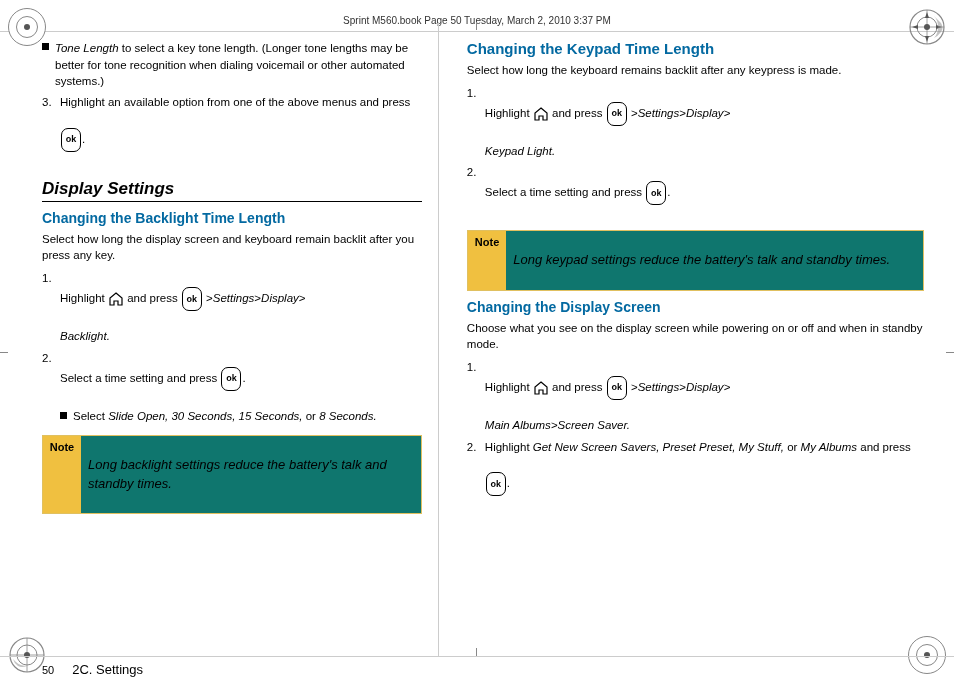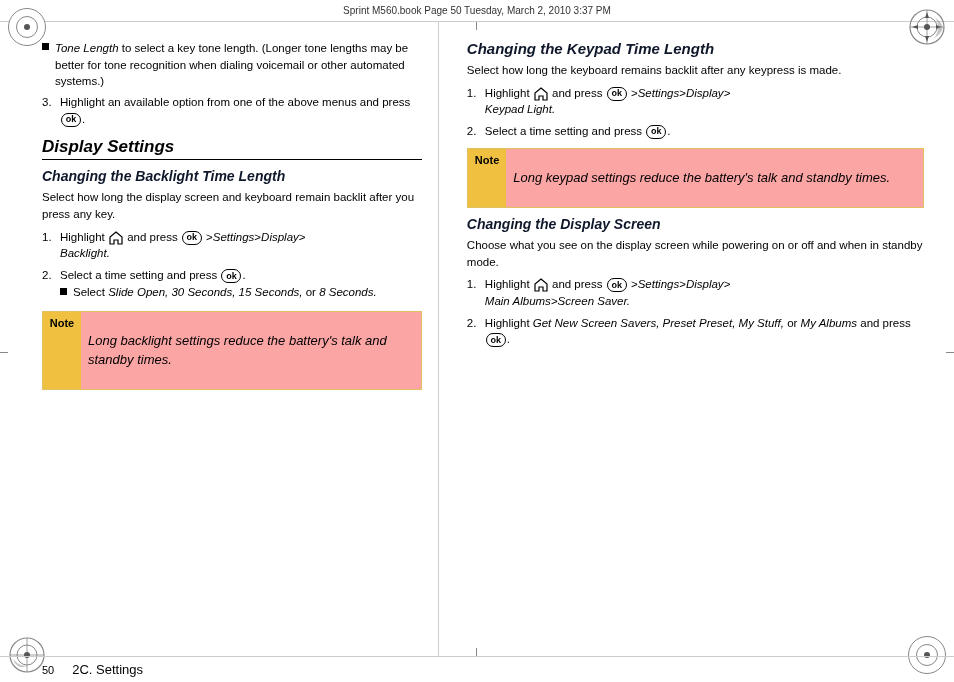--- a/index.html
+++ b/index.html
@@ -70,21 +70,21 @@
     .corner-br .corner-outer::before,
     .corner-br .corner-outer::after {
       content: '';
       position: absolute;
       background: #888;
     }
 
     
     .top-header {
       position: absolute;
-      top: 0;
+      top: 10px;
       left: 0;
       right: 0;
       height: 22px;
       display: flex;
       align-items: center;
       justify-content: center;
       font-size: 10px;
       color: #333;
       font-family: Arial, sans-serif;
       border-bottom: 0.5px solid #ccc;
@@ -135,23 +135,22 @@
       color: #000;
       margin-bottom: 2px;
       margin-top: 10px;
       border-bottom: 1px solid #000;
       padding-bottom: 2px;
     }
 
     .subsection-title {
       font-family: Arial, Helvetica, sans-serif;
       font-size: 14px;
-      font-style: italic;
       font-weight: bold;
-      color: #0f172a;
+      color: #0369a1;
       margin-bottom: 5px;
       margin-top: 8px;
     }
 
     .body-text {
       font-family: Arial, Helvetica, sans-serif;
       font-size: 11.5px;
       line-height: 1.45;
       color: #000;
       margin-bottom: 6px;
@@ -192,50 +191,50 @@
 
     .num-content {
       flex: 1;
     }
 
     .ok-button {
       display: inline-flex;
       align-items: center;
       justify-content: center;
       width: 20px;
-      height: 14px;
+      height: 24px;
       border: 1.5px solid #000;
       border-radius: 7px;
       font-family: Arial, sans-serif;
       font-size: 9px;
       font-weight: bold;
       color: #000;
       background: #fff;
       vertical-align: middle;
-      margin: 0 1px;
+      margin: 17px 1px;
     }
 
     .home-icon {
       display: inline-block;
       width: 14px;
       height: 14px;
       vertical-align: middle;
       margin: 0 1px;
     }
 
     .italic-text {
       font-style: italic;
       font-weight: normal;
     }
 
     
     .note-box {
       display: flex;
       border: 1px solid #e0c060;
-      background: #fca5a5;
+      background: #0f766e;
       margin-top: 8px;
       margin-bottom: 6px;
     }
 
     .note-label {
       background: #f0c040;
       padding: 4px 7px;
       font-family: Arial, Helvetica, sans-serif;
       font-size: 11px;
       font-weight: bold;

